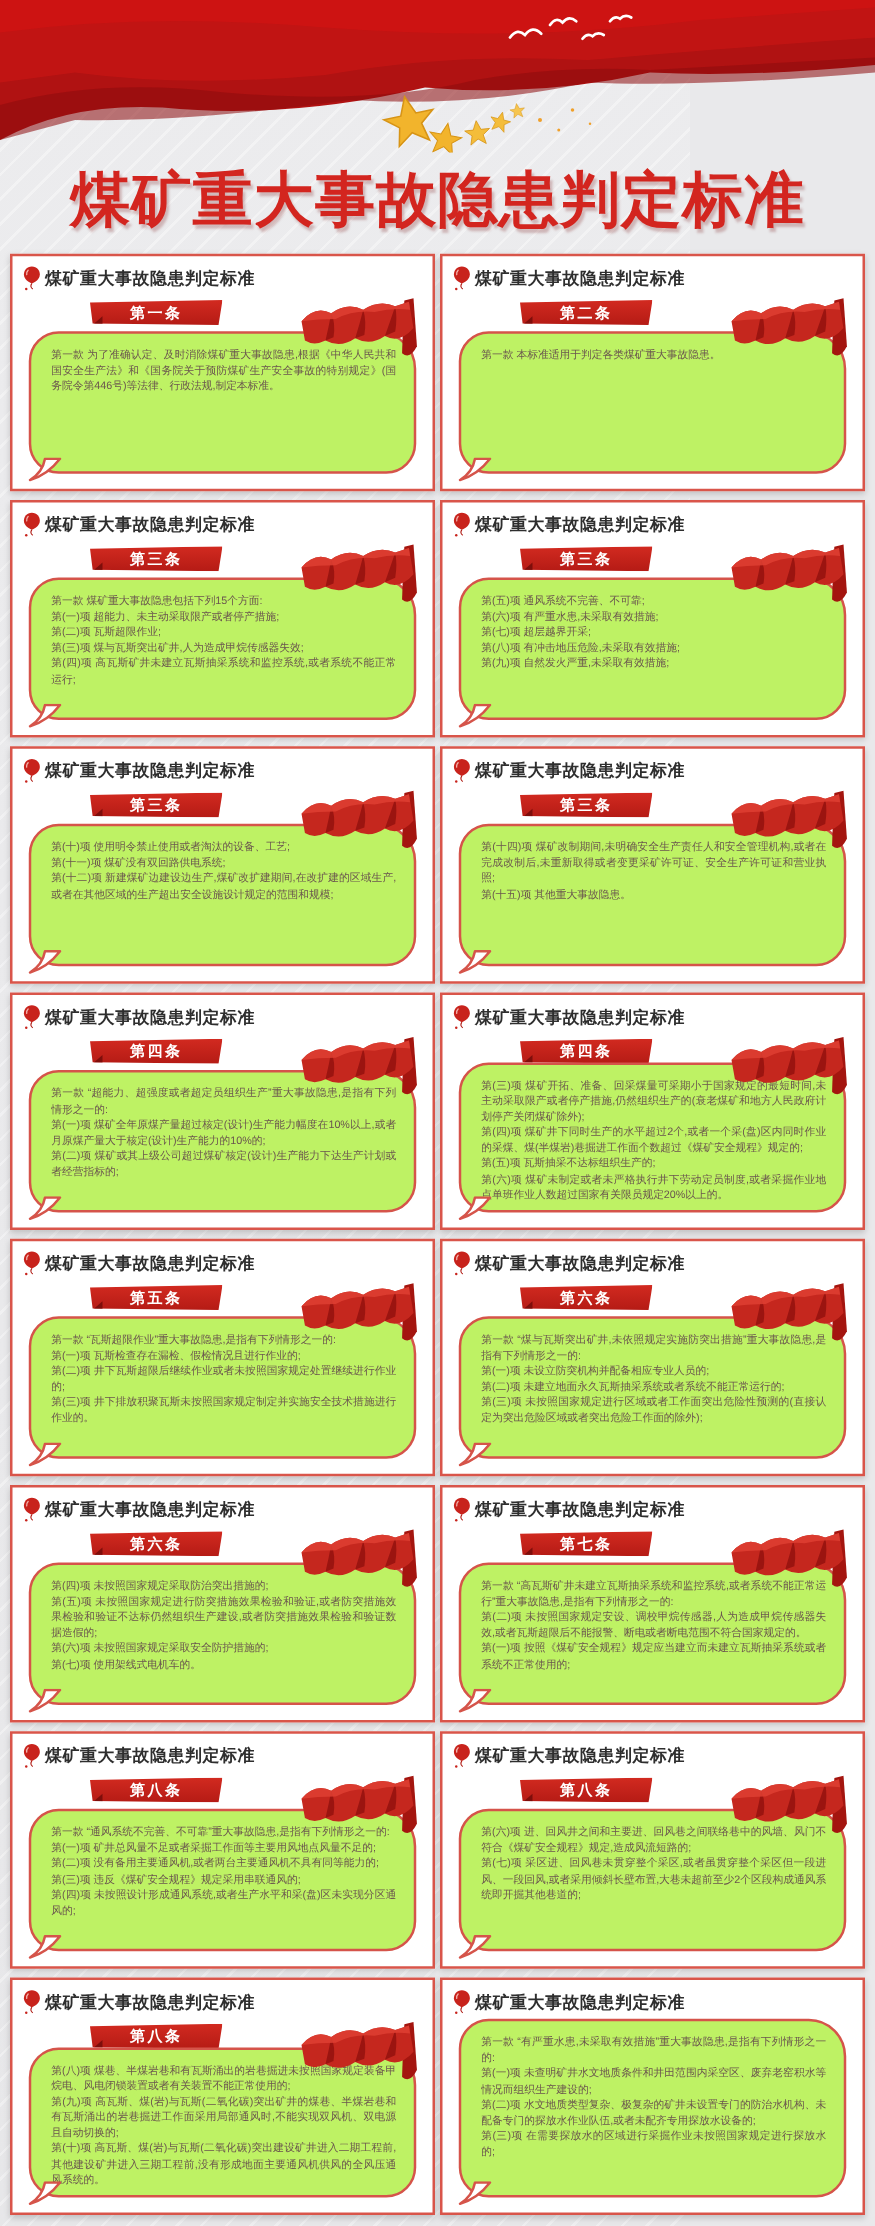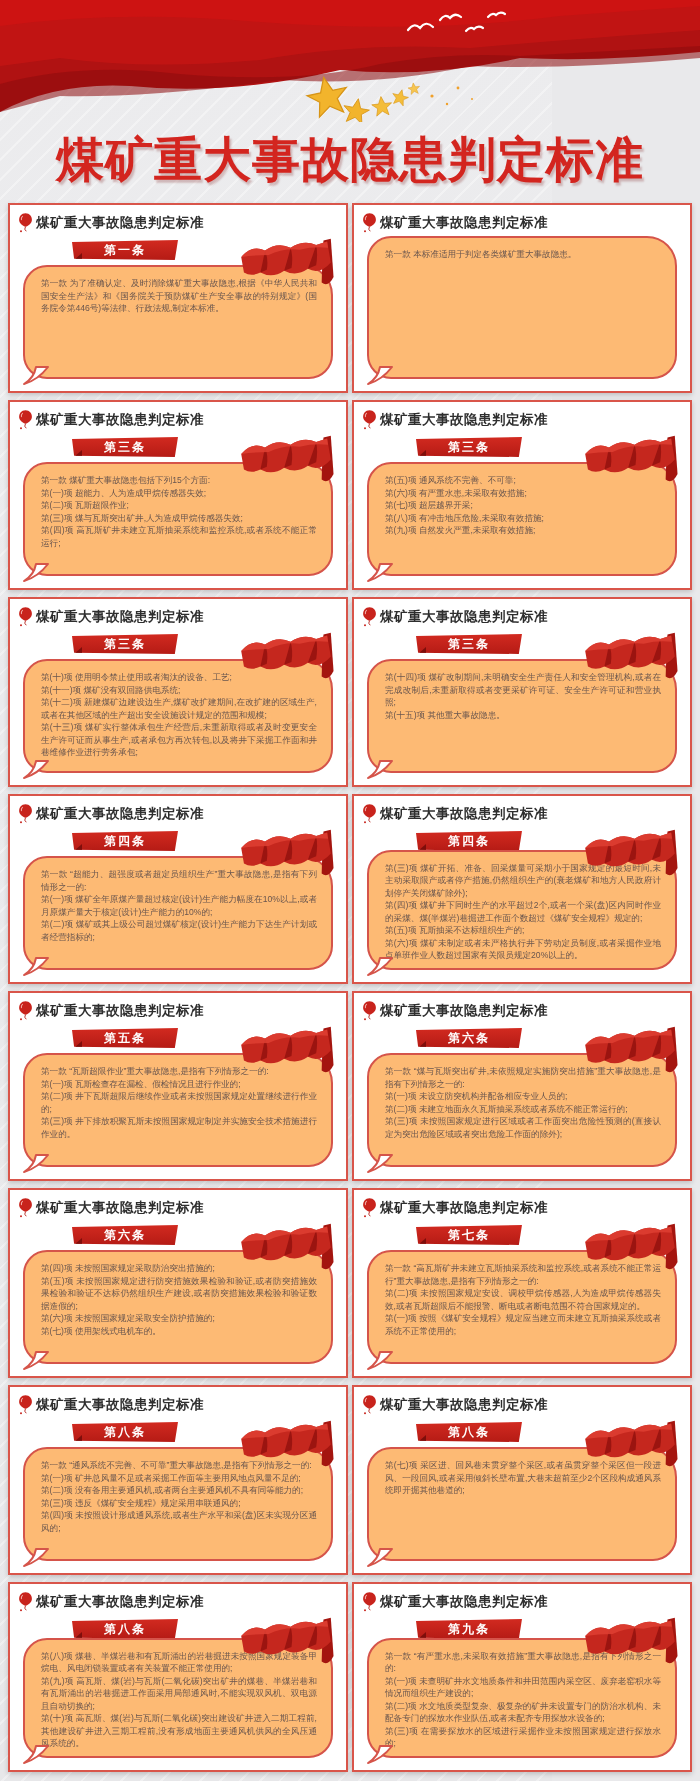--- a/index.html
+++ b/index.html
@@ -55,21 +55,21 @@
     border-style:solid; border-width:0 0 7px 8px;
     border-color:transparent transparent #7e0e0b transparent;
   }
   .ribbon-text { font-size:12px; font-weight:bold; color:#fff; letter-spacing:2px;font-family:Liberation Serif, serif; }
   .flag { position:absolute; right:8px; top:-4px; width:104px; height:64px; z-index:3; }
   
   .bubble {
     position:relative; flex:1; margin:2px 13px 12px 13px;
     border:2px solid #d5544a; border-radius:24px;
     border-top-right-radius:30px;
-    background:#fdba74; padding:10px 14px 6px 16px;
+    background:#bef264; padding:10px 14px 6px 16px;
     z-index:1;
   }
   .bubble .tail {
     position:absolute; left:-3px; bottom:-9px; width:28px; height:20px;
   }
   .body-text { font-size:8.6px; line-height:1.46; color:#6a564e; text-align:justify; }
   .body-text p { margin:0; }
 </style>
 </head>
 <body>
@@ -140,20 +140,33 @@
   <section class="card">
     <div class="card-header">
       <svg class="balloon" viewBox="0 0 20 28">
         <path d="M10,1 C15.5,1 18.5,5.2 18.5,9.5 C18.5,14.8 13,17.8 10,19 C7,17.8 1.5,14.8 1.5,9.5 C1.5,5.2 4.5,1 10,1 Z" fill="#c8231c"></path>
         <path d="M6,5 Q4,7 4.5,9.5" stroke="#f3b0aa" stroke-width="1.4" fill="none" stroke-linecap="round"></path>
         <path d="M10,19 q-2.5,3.5 1,6" stroke="#b01d16" stroke-width="1.2" fill="none"></path>
         <circle cx="4" cy="25" r="1.3" fill="#c8231c"></circle>
       </svg>
       <span class="card-title">煤矿重大事故隐患判定标准</span>
     </div>
+    <div class="ribbon-row">
+      <div class="ribbon">
+        <span class="ribbon-text">第二条</span>
+      </div>
+      <svg class="flag" viewBox="0 0 110 70">
+        <path d="M96,6 L104,4 L107,46 Q101,58 94,52 L95,22 Z" fill="#a4150f"></path>
+        <path d="M6,24 Q18,10 32,17 Q46,7 60,14 Q74,5 88,11 L100,7 L104,30 Q92,44 79,37 Q66,46 53,39 Q40,48 27,41 Q17,46 9,41 Z" fill="#c5271e"></path>
+        <path d="M32,17 Q36,26 34,38 L27,41 Q30,28 32,17 Z" fill="#90100c" opacity=".8"></path>
+        <path d="M60,14 Q63,24 61,36 L53,39 Q57,26 60,14 Z" fill="#90100c" opacity=".8"></path>
+        <path d="M88,11 Q90,21 88,33 L79,37 Q84,23 88,11 Z" fill="#90100c" opacity=".8"></path>
+        <path d="M6,24 Q18,10 32,17 Q46,7 60,14 Q74,5 88,11 L100,7 L101,14 Q86,12 70,16 Q52,14 36,22 Q20,22 6,24 Z" fill="#de4033" opacity=".85"></path>
+      </svg>
+    </div>
     <div class="bubble">
       <div class="body-text">
             <p>第一款 本标准适用于判定各类煤矿重大事故隐患。</p>
           </div>
       <svg class="tail" viewBox="0 0 28 20">
         <path d="M26,1 Q16,14 2,18 Q12,12 14,1 Z" fill="#ffffff" stroke="#d5544a" stroke-width="2" stroke-linejoin="round"></path>
       </svg>
     </div>
   </section>
 
@@ -176,21 +189,21 @@
         <path d="M6,24 Q18,10 32,17 Q46,7 60,14 Q74,5 88,11 L100,7 L104,30 Q92,44 79,37 Q66,46 53,39 Q40,48 27,41 Q17,46 9,41 Z" fill="#c5271e"></path>
         <path d="M32,17 Q36,26 34,38 L27,41 Q30,28 32,17 Z" fill="#90100c" opacity=".8"></path>
         <path d="M60,14 Q63,24 61,36 L53,39 Q57,26 60,14 Z" fill="#90100c" opacity=".8"></path>
         <path d="M88,11 Q90,21 88,33 L79,37 Q84,23 88,11 Z" fill="#90100c" opacity=".8"></path>
         <path d="M6,24 Q18,10 32,17 Q46,7 60,14 Q74,5 88,11 L100,7 L101,14 Q86,12 70,16 Q52,14 36,22 Q20,22 6,24 Z" fill="#de4033" opacity=".85"></path>
       </svg>
     </div>
     <div class="bubble">
       <div class="body-text">
             <p>第一款 煤矿重大事故隐患包括下列15个方面:</p>
-            <p>第(一)项 超能力、人为造成甲烷传感器失效;</p>
+            <p>第(一)项 超能力、未主动采取限产或者停产措施;</p>
             <p>第(二)项 瓦斯超限作业;</p>
             <p>第(三)项 煤与瓦斯突出矿井,人为造成甲烷传感器失效;</p>
             <p>第(四)项 高瓦斯矿井未建立瓦斯抽采系统和监控系统,或者系统不能正常运行;</p>
           </div>
       <svg class="tail" viewBox="0 0 28 20">
         <path d="M26,1 Q16,14 2,18 Q12,12 14,1 Z" fill="#ffffff" stroke="#d5544a" stroke-width="2" stroke-linejoin="round"></path>
       </svg>
     </div>
   </section>
 
@@ -252,21 +265,20 @@
         <path d="M60,14 Q63,24 61,36 L53,39 Q57,26 60,14 Z" fill="#90100c" opacity=".8"></path>
         <path d="M88,11 Q90,21 88,33 L79,37 Q84,23 88,11 Z" fill="#90100c" opacity=".8"></path>
         <path d="M6,24 Q18,10 32,17 Q46,7 60,14 Q74,5 88,11 L100,7 L101,14 Q86,12 70,16 Q52,14 36,22 Q20,22 6,24 Z" fill="#de4033" opacity=".85"></path>
       </svg>
     </div>
     <div class="bubble">
       <div class="body-text">
             <p>第(十)项 使用明令禁止使用或者淘汰的设备、工艺;</p>
             <p>第(十一)项 煤矿没有双回路供电系统;</p>
             <p>第(十二)项 新建煤矿边建设边生产,煤矿改扩建期间,在改扩建的区域生产,或者在其他区域的生产超出安全设施设计规定的范围和规模;</p>
-            <p>第(十三)项 煤矿实行整体承包生产经营后,未重新取得或者及时变更安全生产许可证而从事生产,或者承包方再次转包,以及将井下采掘工作面和井巷维修作业进行劳务承包;</p>
           </div>
       <svg class="tail" viewBox="0 0 28 20">
         <path d="M26,1 Q16,14 2,18 Q12,12 14,1 Z" fill="#ffffff" stroke="#d5544a" stroke-width="2" stroke-linejoin="round"></path>
       </svg>
     </div>
   </section>
 
   <section class="card">
     <div class="card-header">
       <svg class="balloon" viewBox="0 0 20 28">
@@ -570,20 +582,21 @@
         <path d="M96,6 L104,4 L107,46 Q101,58 94,52 L95,22 Z" fill="#a4150f"></path>
         <path d="M6,24 Q18,10 32,17 Q46,7 60,14 Q74,5 88,11 L100,7 L104,30 Q92,44 79,37 Q66,46 53,39 Q40,48 27,41 Q17,46 9,41 Z" fill="#c5271e"></path>
         <path d="M32,17 Q36,26 34,38 L27,41 Q30,28 32,17 Z" fill="#90100c" opacity=".8"></path>
         <path d="M60,14 Q63,24 61,36 L53,39 Q57,26 60,14 Z" fill="#90100c" opacity=".8"></path>
         <path d="M88,11 Q90,21 88,33 L79,37 Q84,23 88,11 Z" fill="#90100c" opacity=".8"></path>
         <path d="M6,24 Q18,10 32,17 Q46,7 60,14 Q74,5 88,11 L100,7 L101,14 Q86,12 70,16 Q52,14 36,22 Q20,22 6,24 Z" fill="#de4033" opacity=".85"></path>
       </svg>
     </div>
     <div class="bubble">
       <div class="body-text">
+            <p>第(六)项 进、回风井之间和主要进、回风巷之间联络巷中的风墙、风门不符合《煤矿安全规程》规定,造成风流短路的;</p>
             <p>第(七)项 采区进、回风巷未贯穿整个采区,或者虽贯穿整个采区但一段进风、一段回风,或者采用倾斜长壁布置,大巷未超前至少2个区段构成通风系统即开掘其他巷道的;</p>
           </div>
       <svg class="tail" viewBox="0 0 28 20">
         <path d="M26,1 Q16,14 2,18 Q12,12 14,1 Z" fill="#ffffff" stroke="#d5544a" stroke-width="2" stroke-linejoin="round"></path>
       </svg>
     </div>
   </section>
 
   <section class="card">
     <div class="card-header">
@@ -622,33 +635,20 @@
 
   <section class="card">
     <div class="card-header">
       <svg class="balloon" viewBox="0 0 20 28">
         <path d="M10,1 C15.5,1 18.5,5.2 18.5,9.5 C18.5,14.8 13,17.8 10,19 C7,17.8 1.5,14.8 1.5,9.5 C1.5,5.2 4.5,1 10,1 Z" fill="#c8231c"></path>
         <path d="M6,5 Q4,7 4.5,9.5" stroke="#f3b0aa" stroke-width="1.4" fill="none" stroke-linecap="round"></path>
         <path d="M10,19 q-2.5,3.5 1,6" stroke="#b01d16" stroke-width="1.2" fill="none"></path>
         <circle cx="4" cy="25" r="1.3" fill="#c8231c"></circle>
       </svg>
       <span class="card-title">煤矿重大事故隐患判定标准</span>
-    </div>
-    <div class="ribbon-row">
-      <div class="ribbon">
-        <span class="ribbon-text">第九条</span>
-      </div>
-      <svg class="flag" viewBox="0 0 110 70">
-        <path d="M96,6 L104,4 L107,46 Q101,58 94,52 L95,22 Z" fill="#a4150f"></path>
-        <path d="M6,24 Q18,10 32,17 Q46,7 60,14 Q74,5 88,11 L100,7 L104,30 Q92,44 79,37 Q66,46 53,39 Q40,48 27,41 Q17,46 9,41 Z" fill="#c5271e"></path>
-        <path d="M32,17 Q36,26 34,38 L27,41 Q30,28 32,17 Z" fill="#90100c" opacity=".8"></path>
-        <path d="M60,14 Q63,24 61,36 L53,39 Q57,26 60,14 Z" fill="#90100c" opacity=".8"></path>
-        <path d="M88,11 Q90,21 88,33 L79,37 Q84,23 88,11 Z" fill="#90100c" opacity=".8"></path>
-        <path d="M6,24 Q18,10 32,17 Q46,7 60,14 Q74,5 88,11 L100,7 L101,14 Q86,12 70,16 Q52,14 36,22 Q20,22 6,24 Z" fill="#de4033" opacity=".85"></path>
-      </svg>
     </div>
     <div class="bubble">
       <div class="body-text">
             <p>第一款 “有严重水患,未采取有效措施”重大事故隐患,是指有下列情形之一的:</p>
             <p>第(一)项 未查明矿井水文地质条件和井田范围内采空区、废弃老窑积水等情况而组织生产建设的;</p>
             <p>第(二)项 水文地质类型复杂、极复杂的矿井未设置专门的防治水机构、未配备专门的探放水作业队伍,或者未配齐专用探放水设备的;</p>
             <p>第(三)项 在需要探放水的区域进行采掘作业未按照国家规定进行探放水的;</p>
           </div>
       <svg class="tail" viewBox="0 0 28 20">
         <path d="M26,1 Q16,14 2,18 Q12,12 14,1 Z" fill="#ffffff" stroke="#d5544a" stroke-width="2" stroke-linejoin="round"></path>

